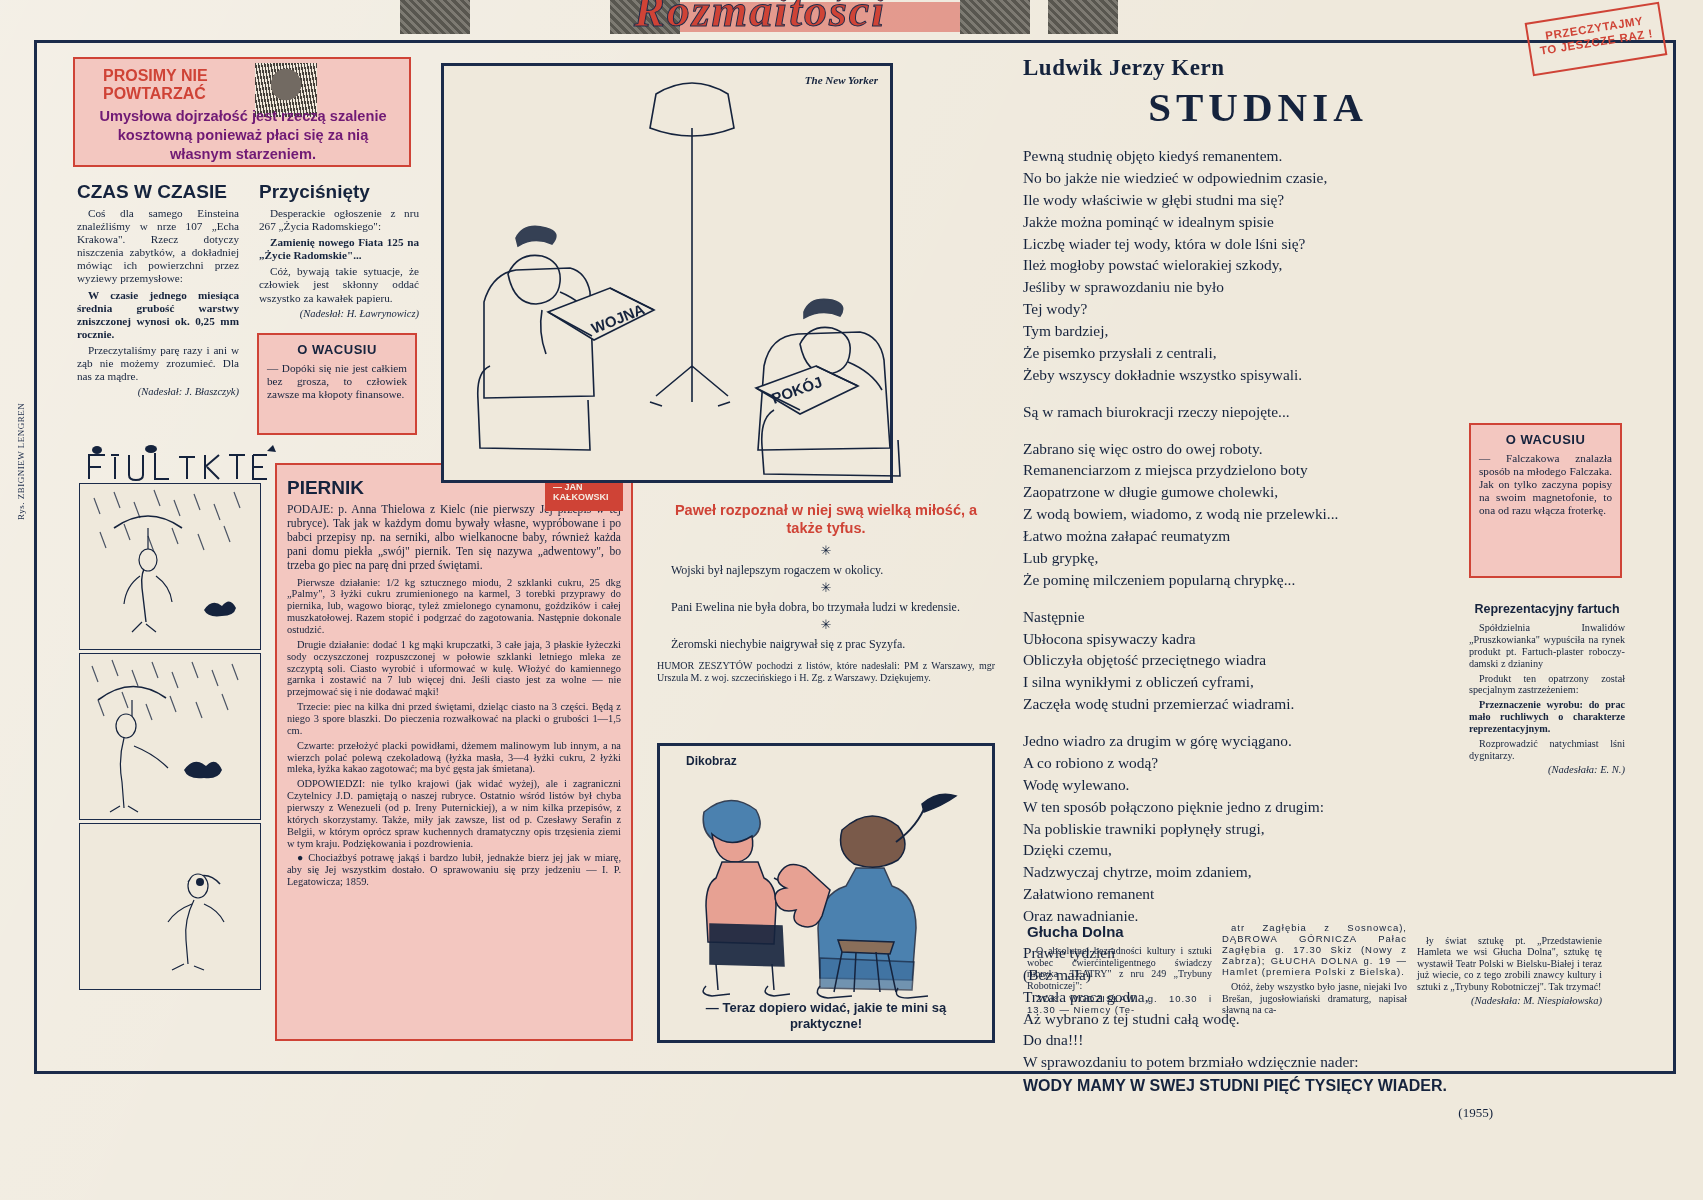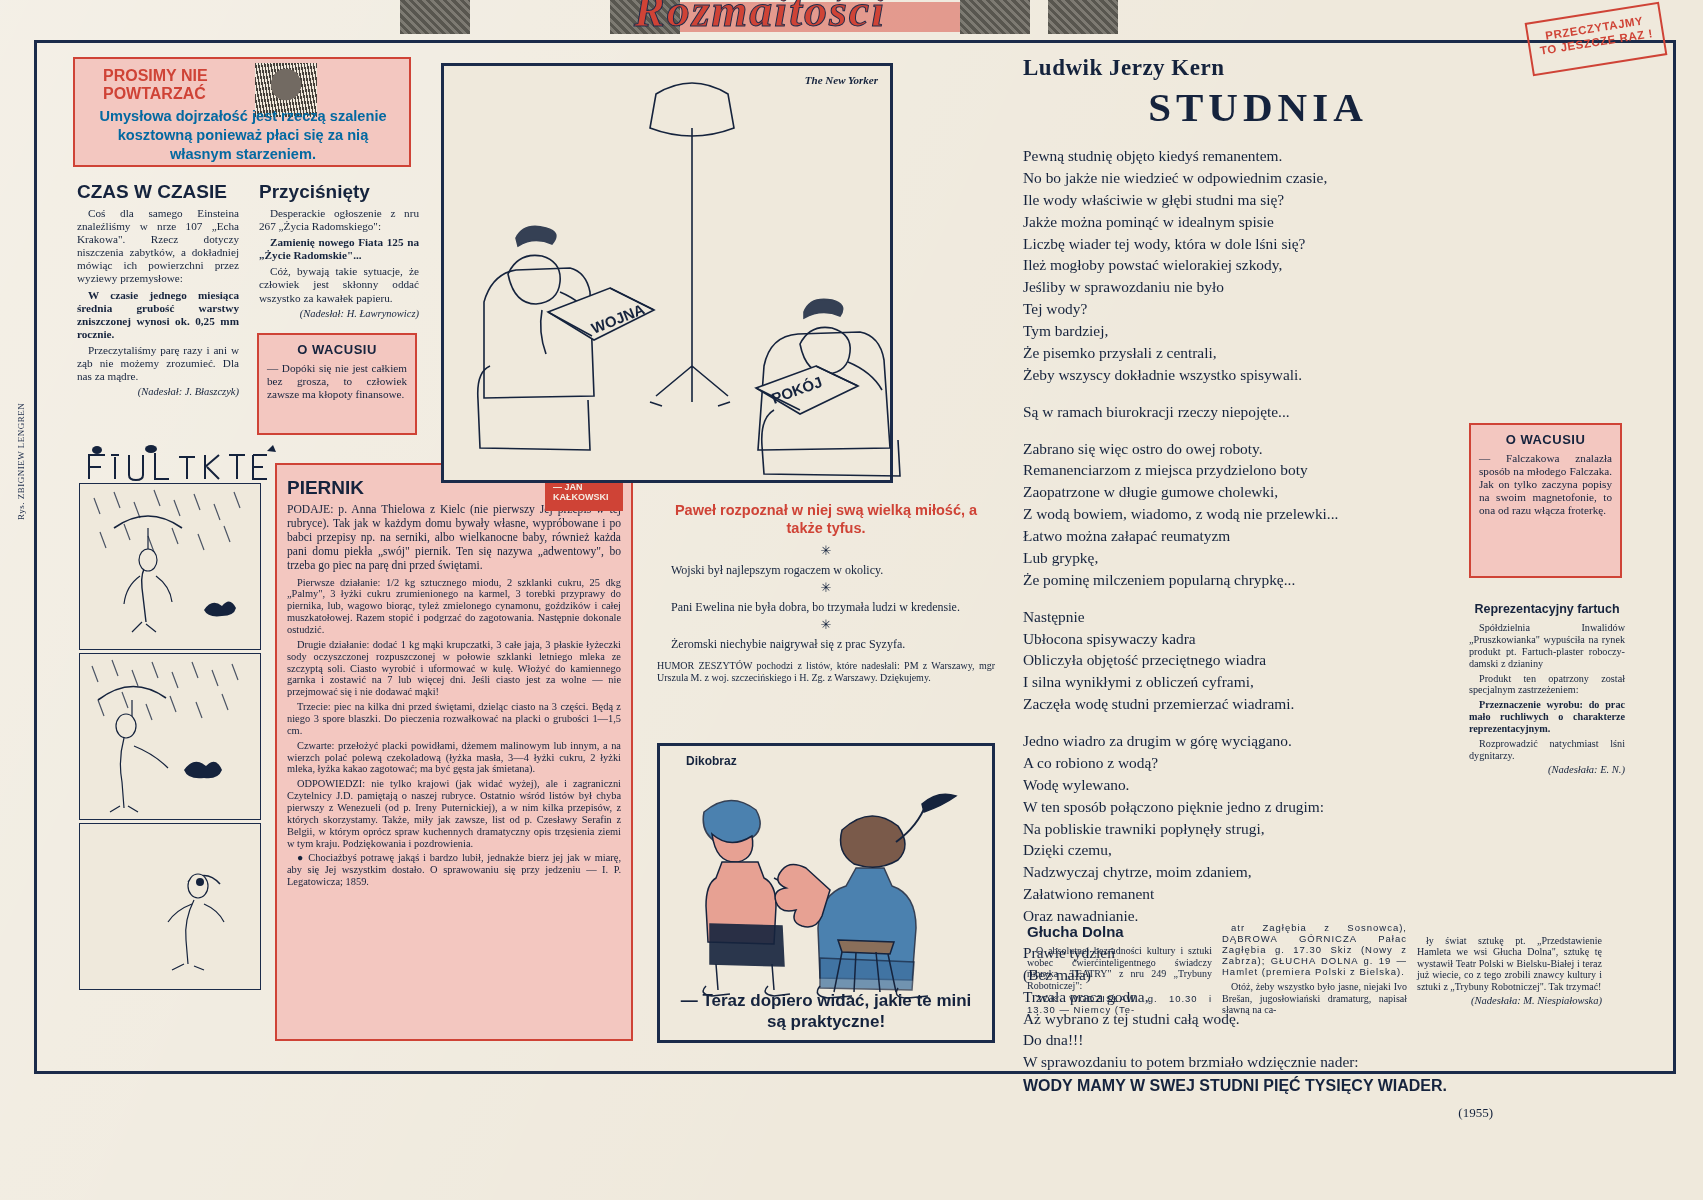--- a/index.html
+++ b/index.html
@@ -76,21 +76,21 @@
   .pnp .portrait{
     position:absolute;right:92px;top:4px;width:62px;height:54px;
     background:
       radial-gradient(ellipse at 50% 40%, #6c665d 0 34%, rgba(0,0,0,0) 35%),
       repeating-linear-gradient(80deg,#3d3a34 0 1.5px,#efe9dc 1.5px 3px);
     opacity:.95;
   }
   .pnp .body{
     position:absolute;left:18px;top:48px;width:300px;
     font-family:"Liberation Sans", sans-serif;font-weight:bold;font-size:14.6px;
-    line-height:1.3;text-align:center;color:#0369a1;
+    line-height:1.3;text-align:center;color:#701a75;
   }
 
   
   .czas{left:40px;top:138px;width:162px;}
   .przy{left:222px;top:138px;width:160px;}
 
   .owac1{left:220px;top:290px;width:160px;height:102px;padding:7px 8px;}
   .owac1 h3,.owac2 h3{
     font-family:"Liberation Sans", sans-serif;font-weight:bold;font-size:13px;
     margin:0 0 5px 0;text-align:center;letter-spacing:.5px;
@@ -136,21 +136,21 @@
   }
   .pawel .it{font-size:12px;line-height:1.25;text-indent:14px;margin:0 0 2px 0;}
   .pawel .star{text-align:center;color:#15233d;font-size:13px;margin:2px 0 4px 0;}
   .pawel .note{font-size:10px;line-height:1.15;text-align:justify;margin-top:8px;}
 
   
   .dik{left:620px;top:700px;width:338px;height:300px;}
   .dik .lbl{position:absolute;left:10px;top:8px;font-family:"Liberation Sans", sans-serif;
     font-weight:bold;font-size:12px;padding-left:16px;}
   .dik .cap{position:absolute;left:12px;right:12px;bottom:8px;
-    font-family:"Liberation Sans", sans-serif;font-weight:bold;font-size:17px;
+    font-family:"Liberation Sans", sans-serif;font-weight:bold;font-size:13px;
     text-align:center;line-height:1.25;}
 
   
   .poem{position:absolute;left:986px;top:12px;width:470px;}
   .poem .author{
     font-family:"Liberation Serif", serif;font-weight:bold;
     font-size:23px;letter-spacing:.5px;margin-bottom:2px;
   }
   .poem .ttl{
     font-family:"Liberation Serif", serif;font-weight:bold;font-size:41px;

